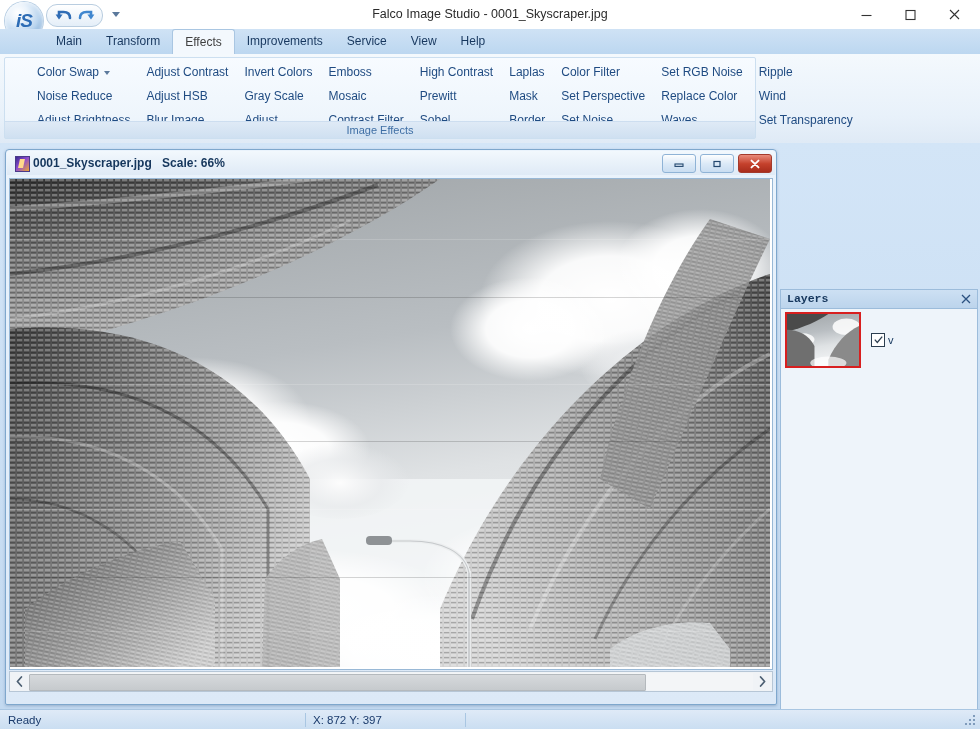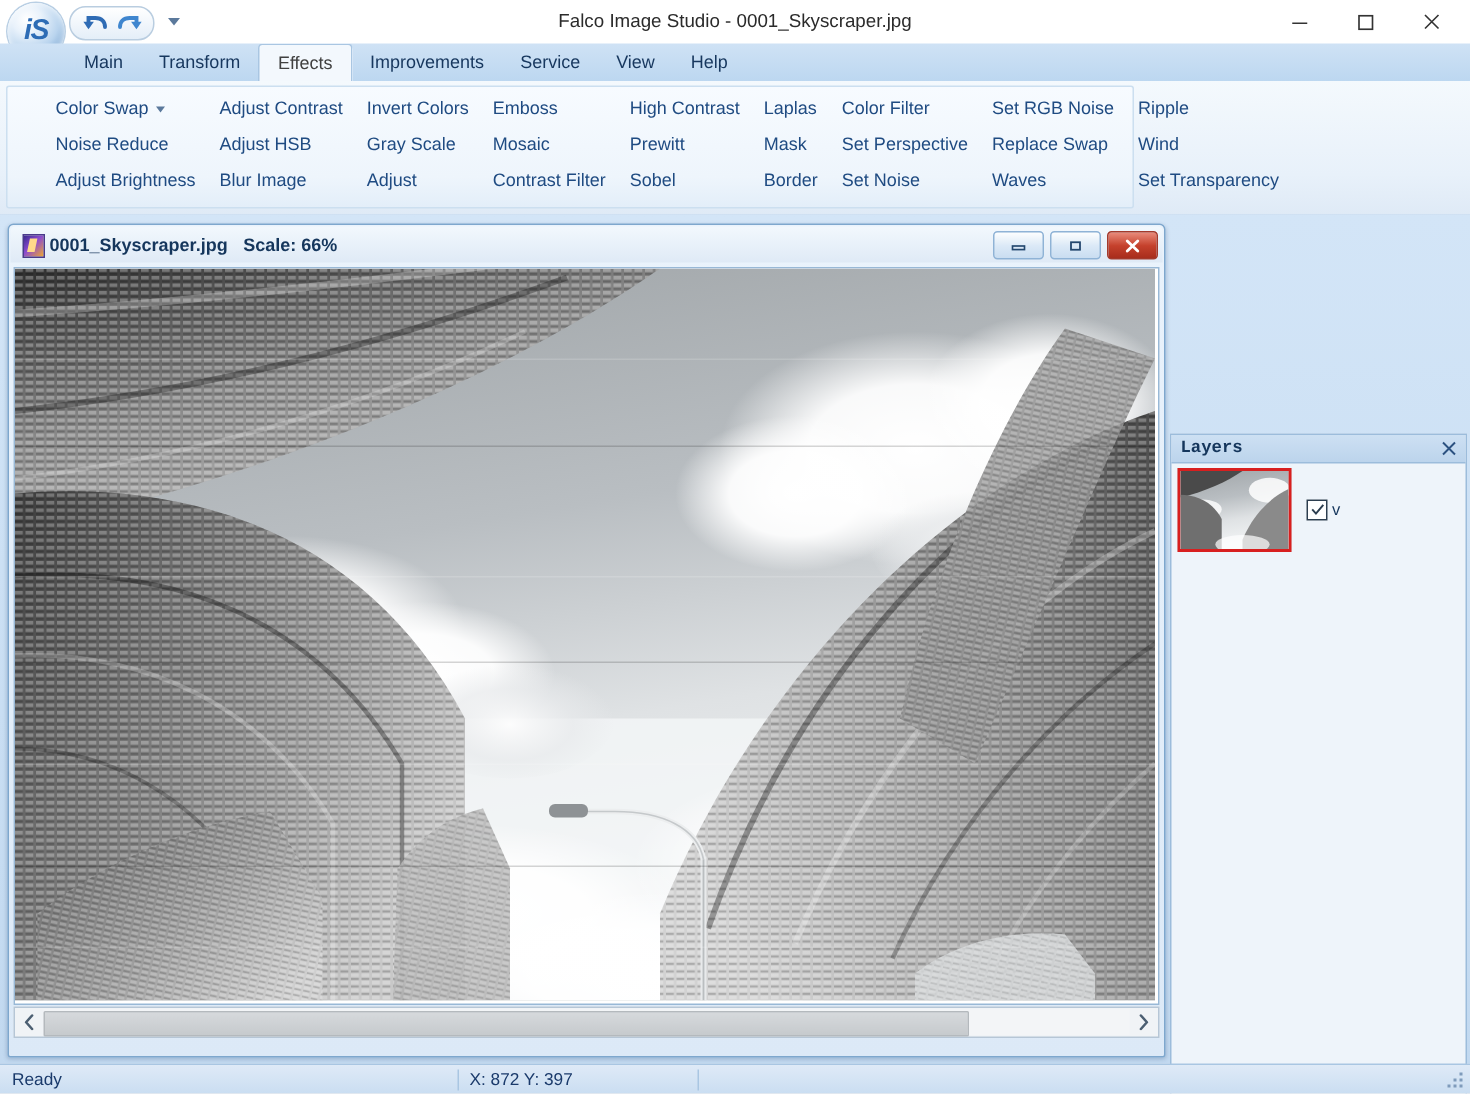--- a/index.html
+++ b/index.html
@@ -227,29 +227,30 @@
             <div class="ritem"><span>Mask</span></div>
             <div class="ritem"><span>Border</span></div>
           </div>
           <div class="col">
             <div class="ritem"><span>Color Filter</span></div>
             <div class="ritem"><span>Set Perspective</span></div>
             <div class="ritem"><span>Set Noise</span></div>
           </div>
           <div class="col">
             <div class="ritem"><span>Set RGB Noise</span></div>
-            <div class="ritem"><span>Replace Swap</span></div>
+            <div class="ritem"><span>Replace Color</span></div>
             <div class="ritem"><span>Waves</span></div>
           </div>
           <div class="col">
             <div class="ritem"><span>Ripple</span></div>
             <div class="ritem"><span>Wind</span></div>
             <div class="ritem"><span>Set Transparency</span></div>
           </div>
         </div>
+      <div class="group-label">Image Effects</div>
     </div>
   </div>
 
   <div class="workspace">
 
     <div class="mdi">
       <div class="mdi-title">
         <div class="mdi-icon"></div>
         <div class="mdi-caption">
           <span>0001_Skyscraper.jpg</span>

